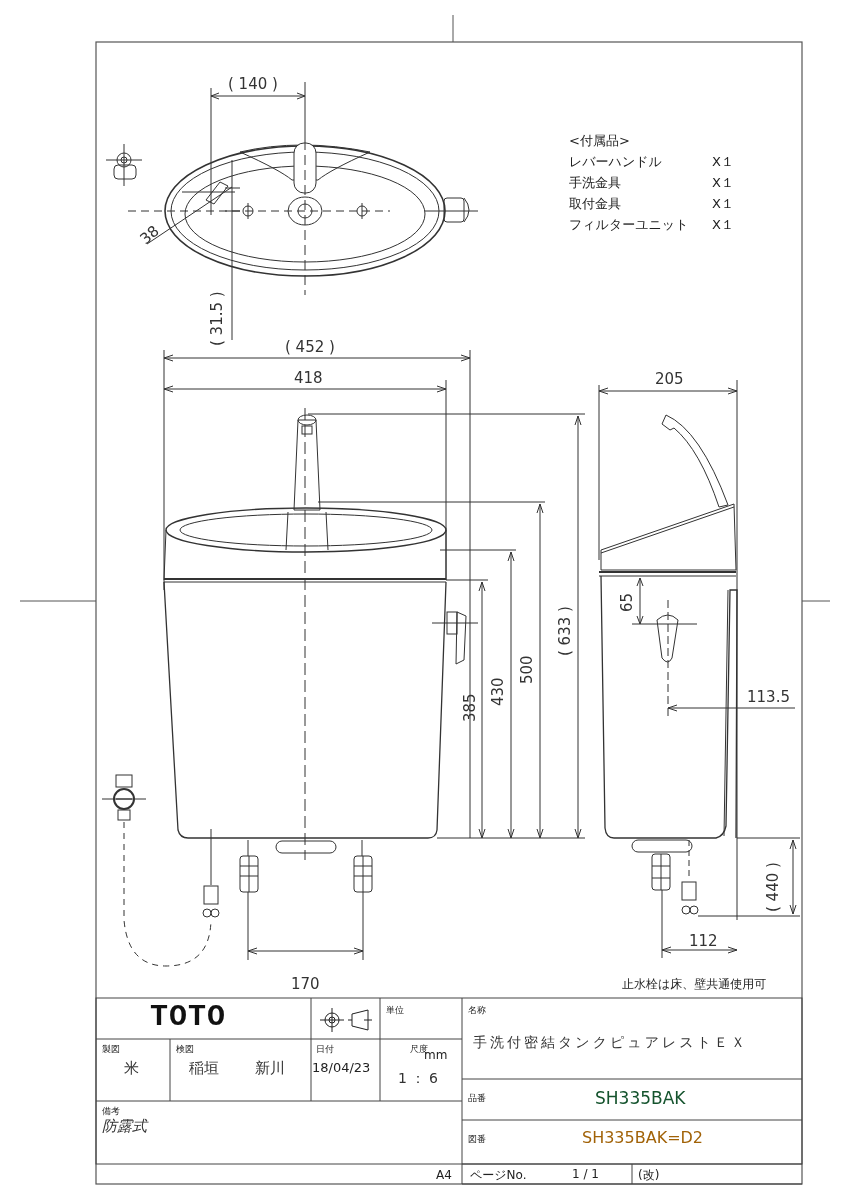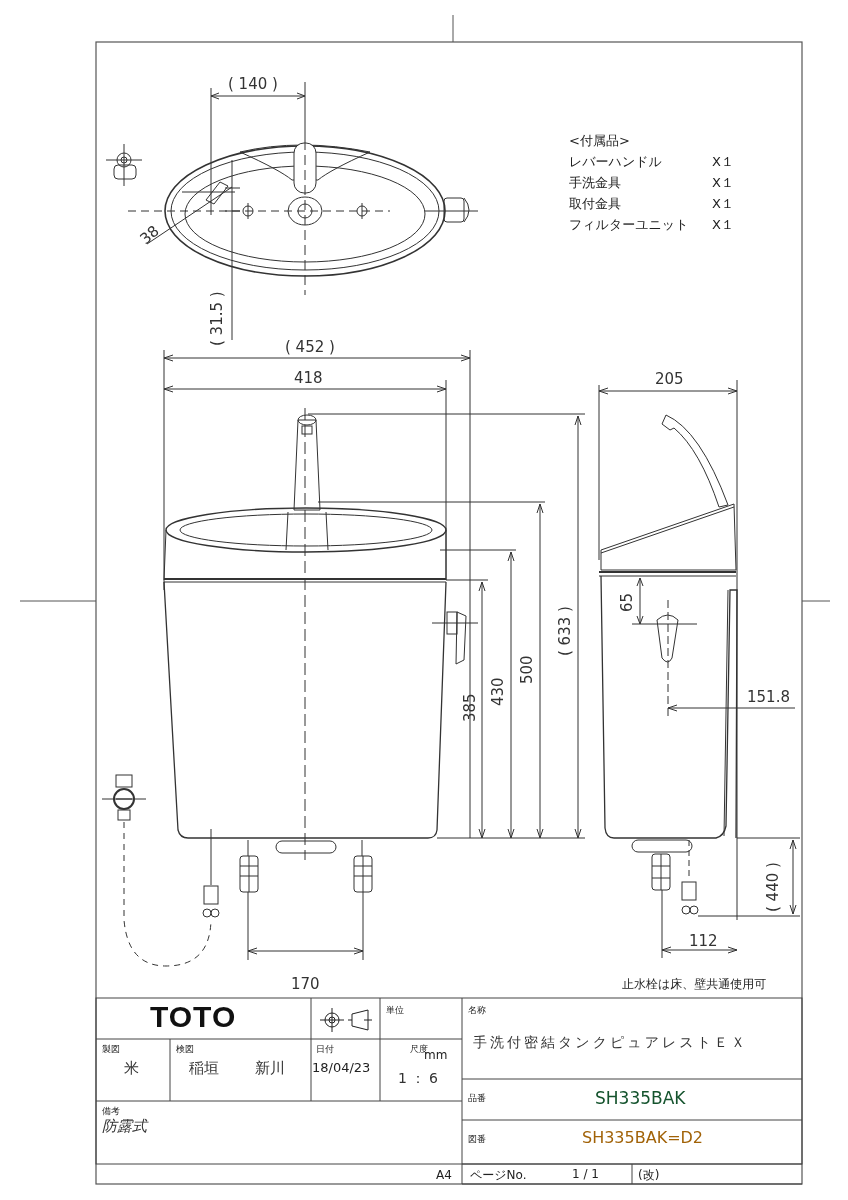--- a/index.html
+++ b/index.html
@@ -4,21 +4,21 @@
 <style>
   html,body{margin:0;padding:0;background:#ffffff;}
   body{width:848px;height:1200px;position:relative;overflow:hidden;font-family:"DejaVu Sans",sans-serif;color:#111;}
   svg{position:absolute;left:0;top:0;}
   .txt{position:absolute;white-space:nowrap;color:#222;font-family:"DejaVu Sans",sans-serif;}
   .dim{font-size:15px;color:#333;}
   .vert{transform-origin:left top;transform:rotate(-90deg);}
   .acc{font-size:13px;line-height:21px;margin-left:16px;}
   .tb-label{font-size:9px;color:#222;}
   .tb-val{font-size:15px;color:#333;}
-  .logo{font-family:Liberation Sans, sans-serif;font-weight:bold;font-size:30px;letter-spacing:1px;color:#111;}
+  .logo{font-family:Liberation Mono, monospace;font-weight:bold;font-size:30px;letter-spacing:1px;color:#111;}
 </style>
 </head>
 <body>
 
 <svg width="848" height="1200" viewBox="0 0 848 1200" fill="none" stroke="#333" stroke-width="1">
 
   <g stroke="#555">
     <rect x="96" y="42" width="706" height="1142" stroke-width="1.2"></rect>
     <line x1="453" y1="15" x2="453" y2="42"></line>
     <line x1="20" y1="601" x2="96" y2="601"></line>
@@ -228,21 +228,21 @@
 <div class="txt dim vert" style="left:208px;top:346px;">( 31.5 )</div>
 <div class="txt dim" style="left:285px;top:338px;">( 452 )</div>
 <div class="txt dim" style="left:294px;top:369px;">418</div>
 <div class="txt dim vert" style="left:461px;top:722px;">385</div>
 <div class="txt dim vert" style="left:489px;top:706px;">430</div>
 <div class="txt dim vert" style="left:518px;top:684px;">500</div>
 <div class="txt dim vert" style="left:556px;top:656px;">( 633 )</div>
 <div class="txt dim" style="left:291px;top:932px;margin-top:43px;">170</div>
 <div class="txt dim" style="left:655px;top:370px;">205</div>
 <div class="txt dim vert" style="left:618px;top:612px;">65</div>
-<div class="txt dim" style="left:747px;top:688px;">151.8</div>
+<div class="txt dim" style="left:747px;top:688px;">113.5</div>
 <div class="txt dim vert" style="left:764px;top:912px;">( 440 )</div>
 <div class="txt dim" style="left:689px;top:932px;">112</div>
 
 <div class="txt" style="left:622px;top:976px;font-size:12px;">止水栓は床、壁共通使用可</div>
 
 <div class="txt logo" style="left:150px;top:1000px;">TOTO</div>
 <div class="txt tb-label" style="left:386px;top:1004px;">単位</div>
 <div class="txt" style="left:424px;top:1048px;font-size:12px;">mm</div>
 <div class="txt tb-label" style="left:468px;top:1004px;">名称</div>
 <div class="txt" style="left:473px;top:1034px;font-size:14px;letter-spacing:3px;color:#333;">手洗付密結タンクピュアレストＥＸ</div>

